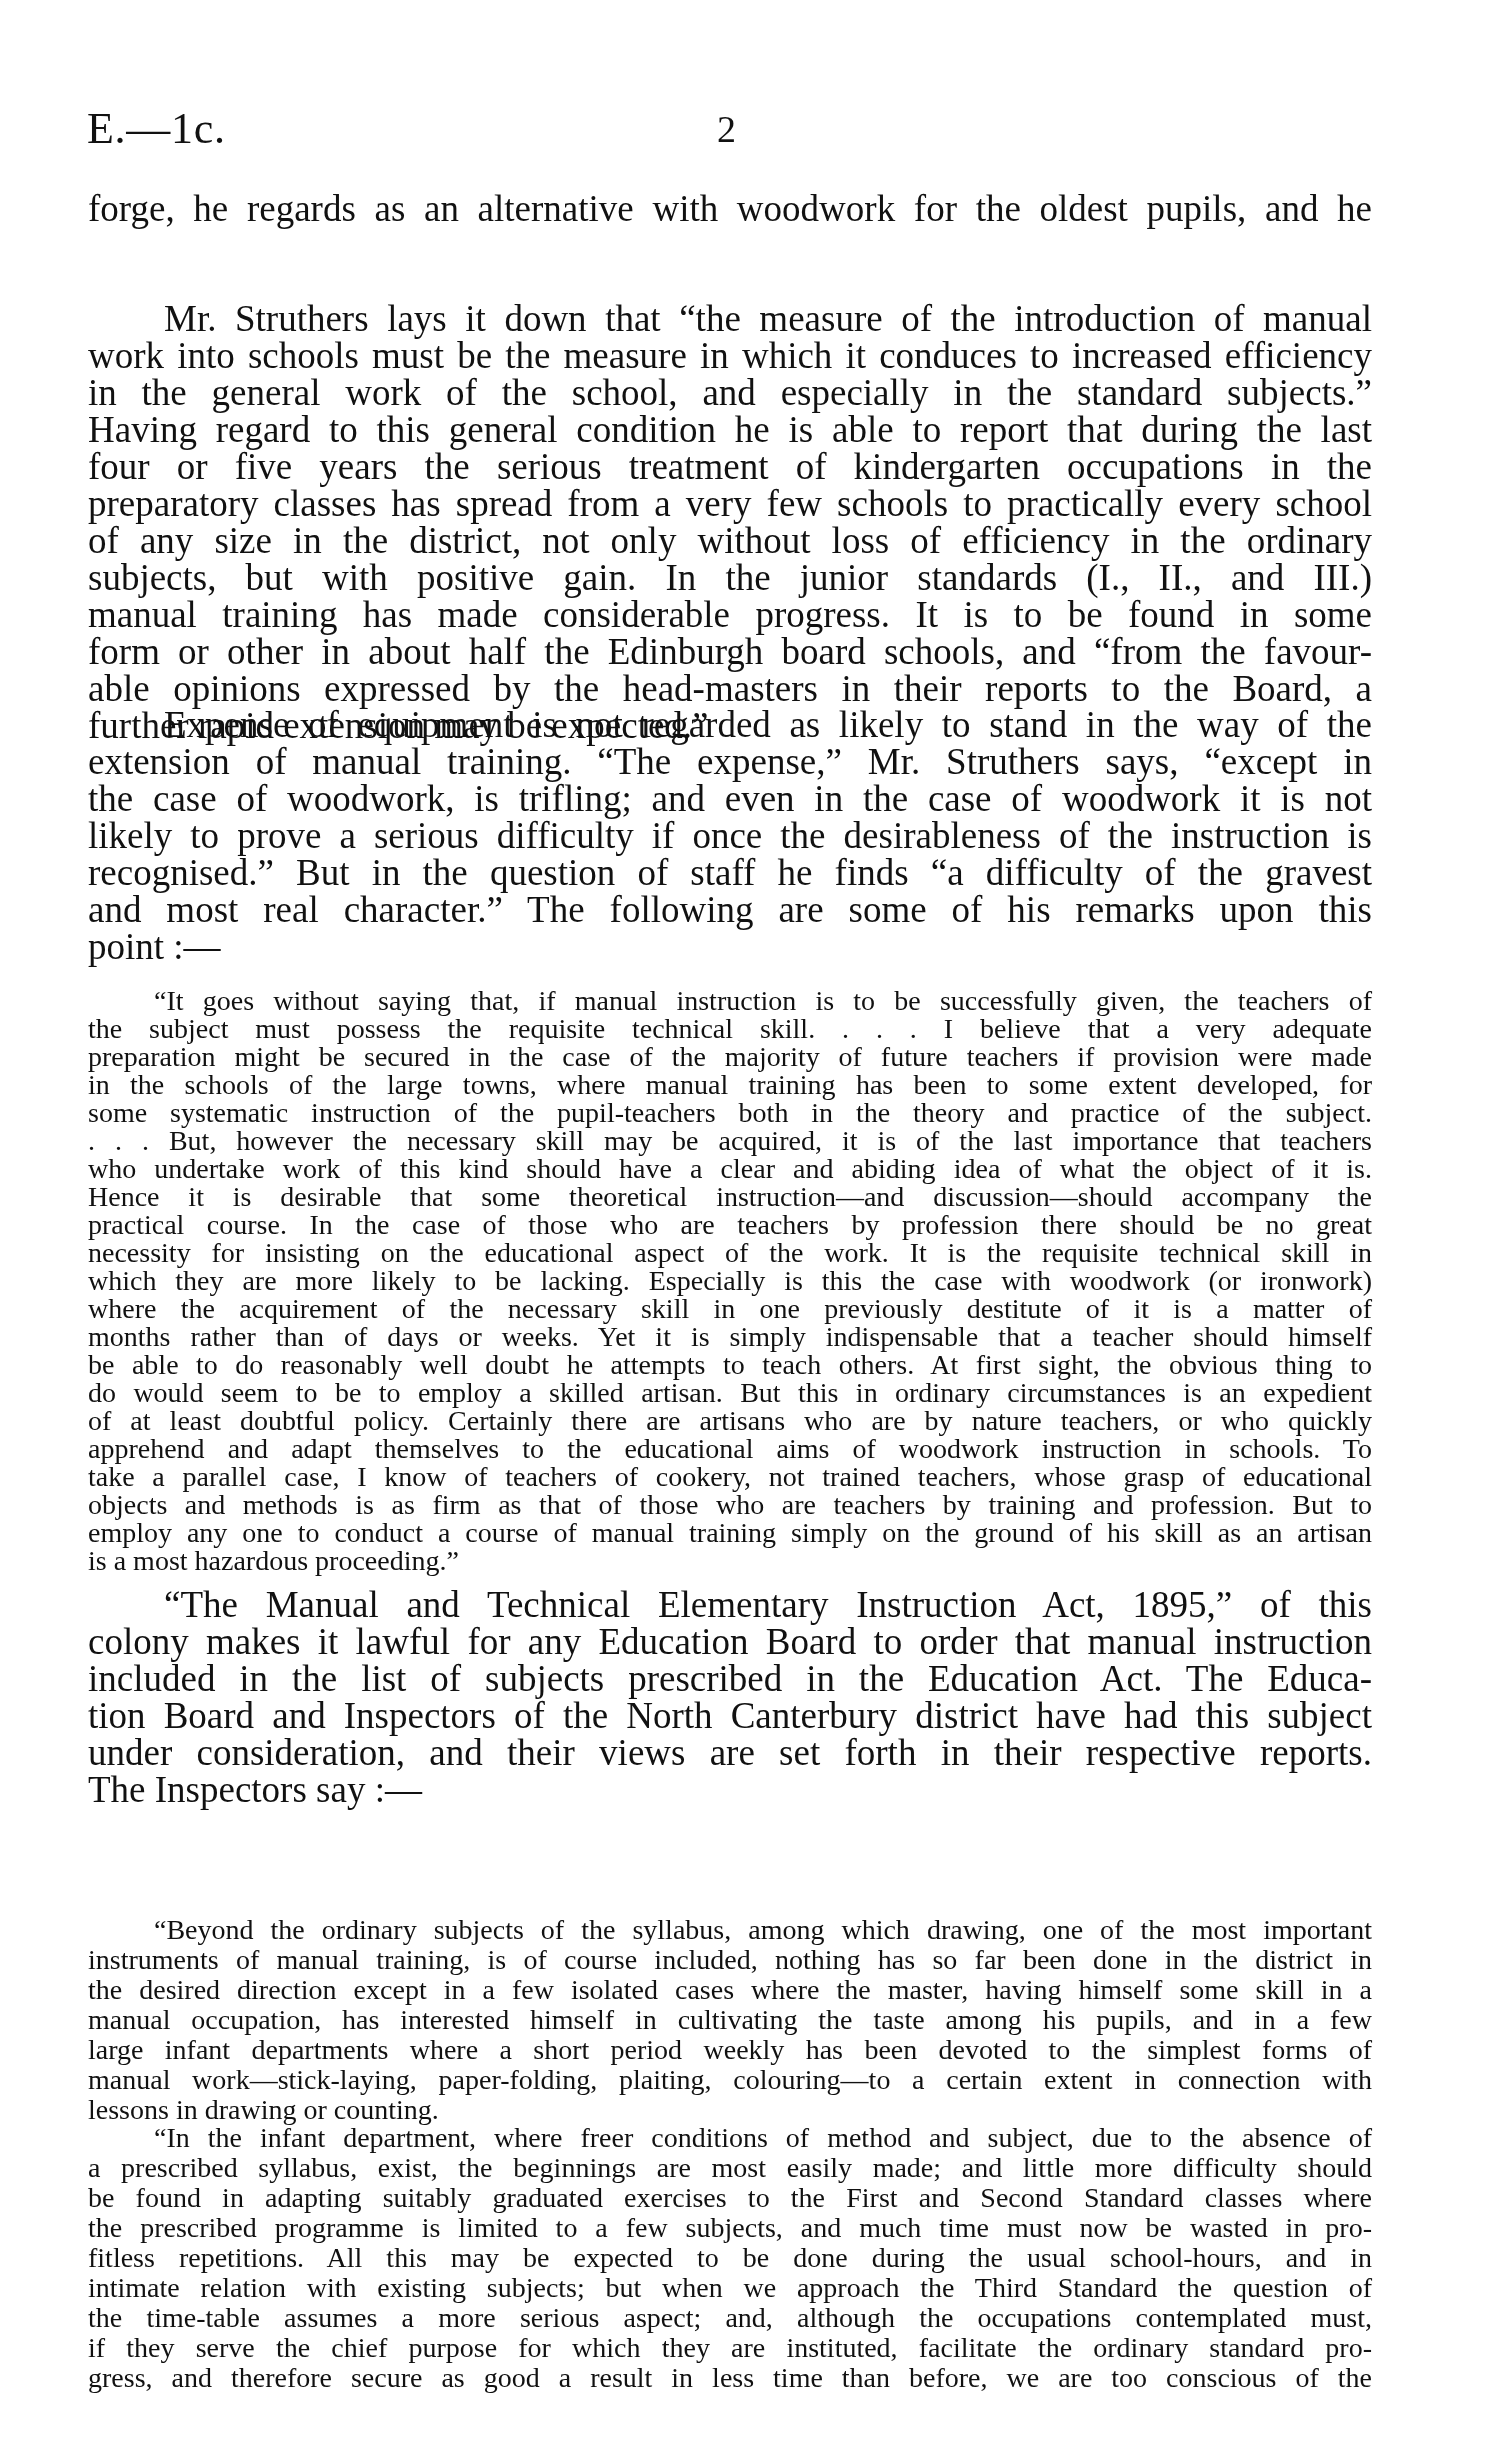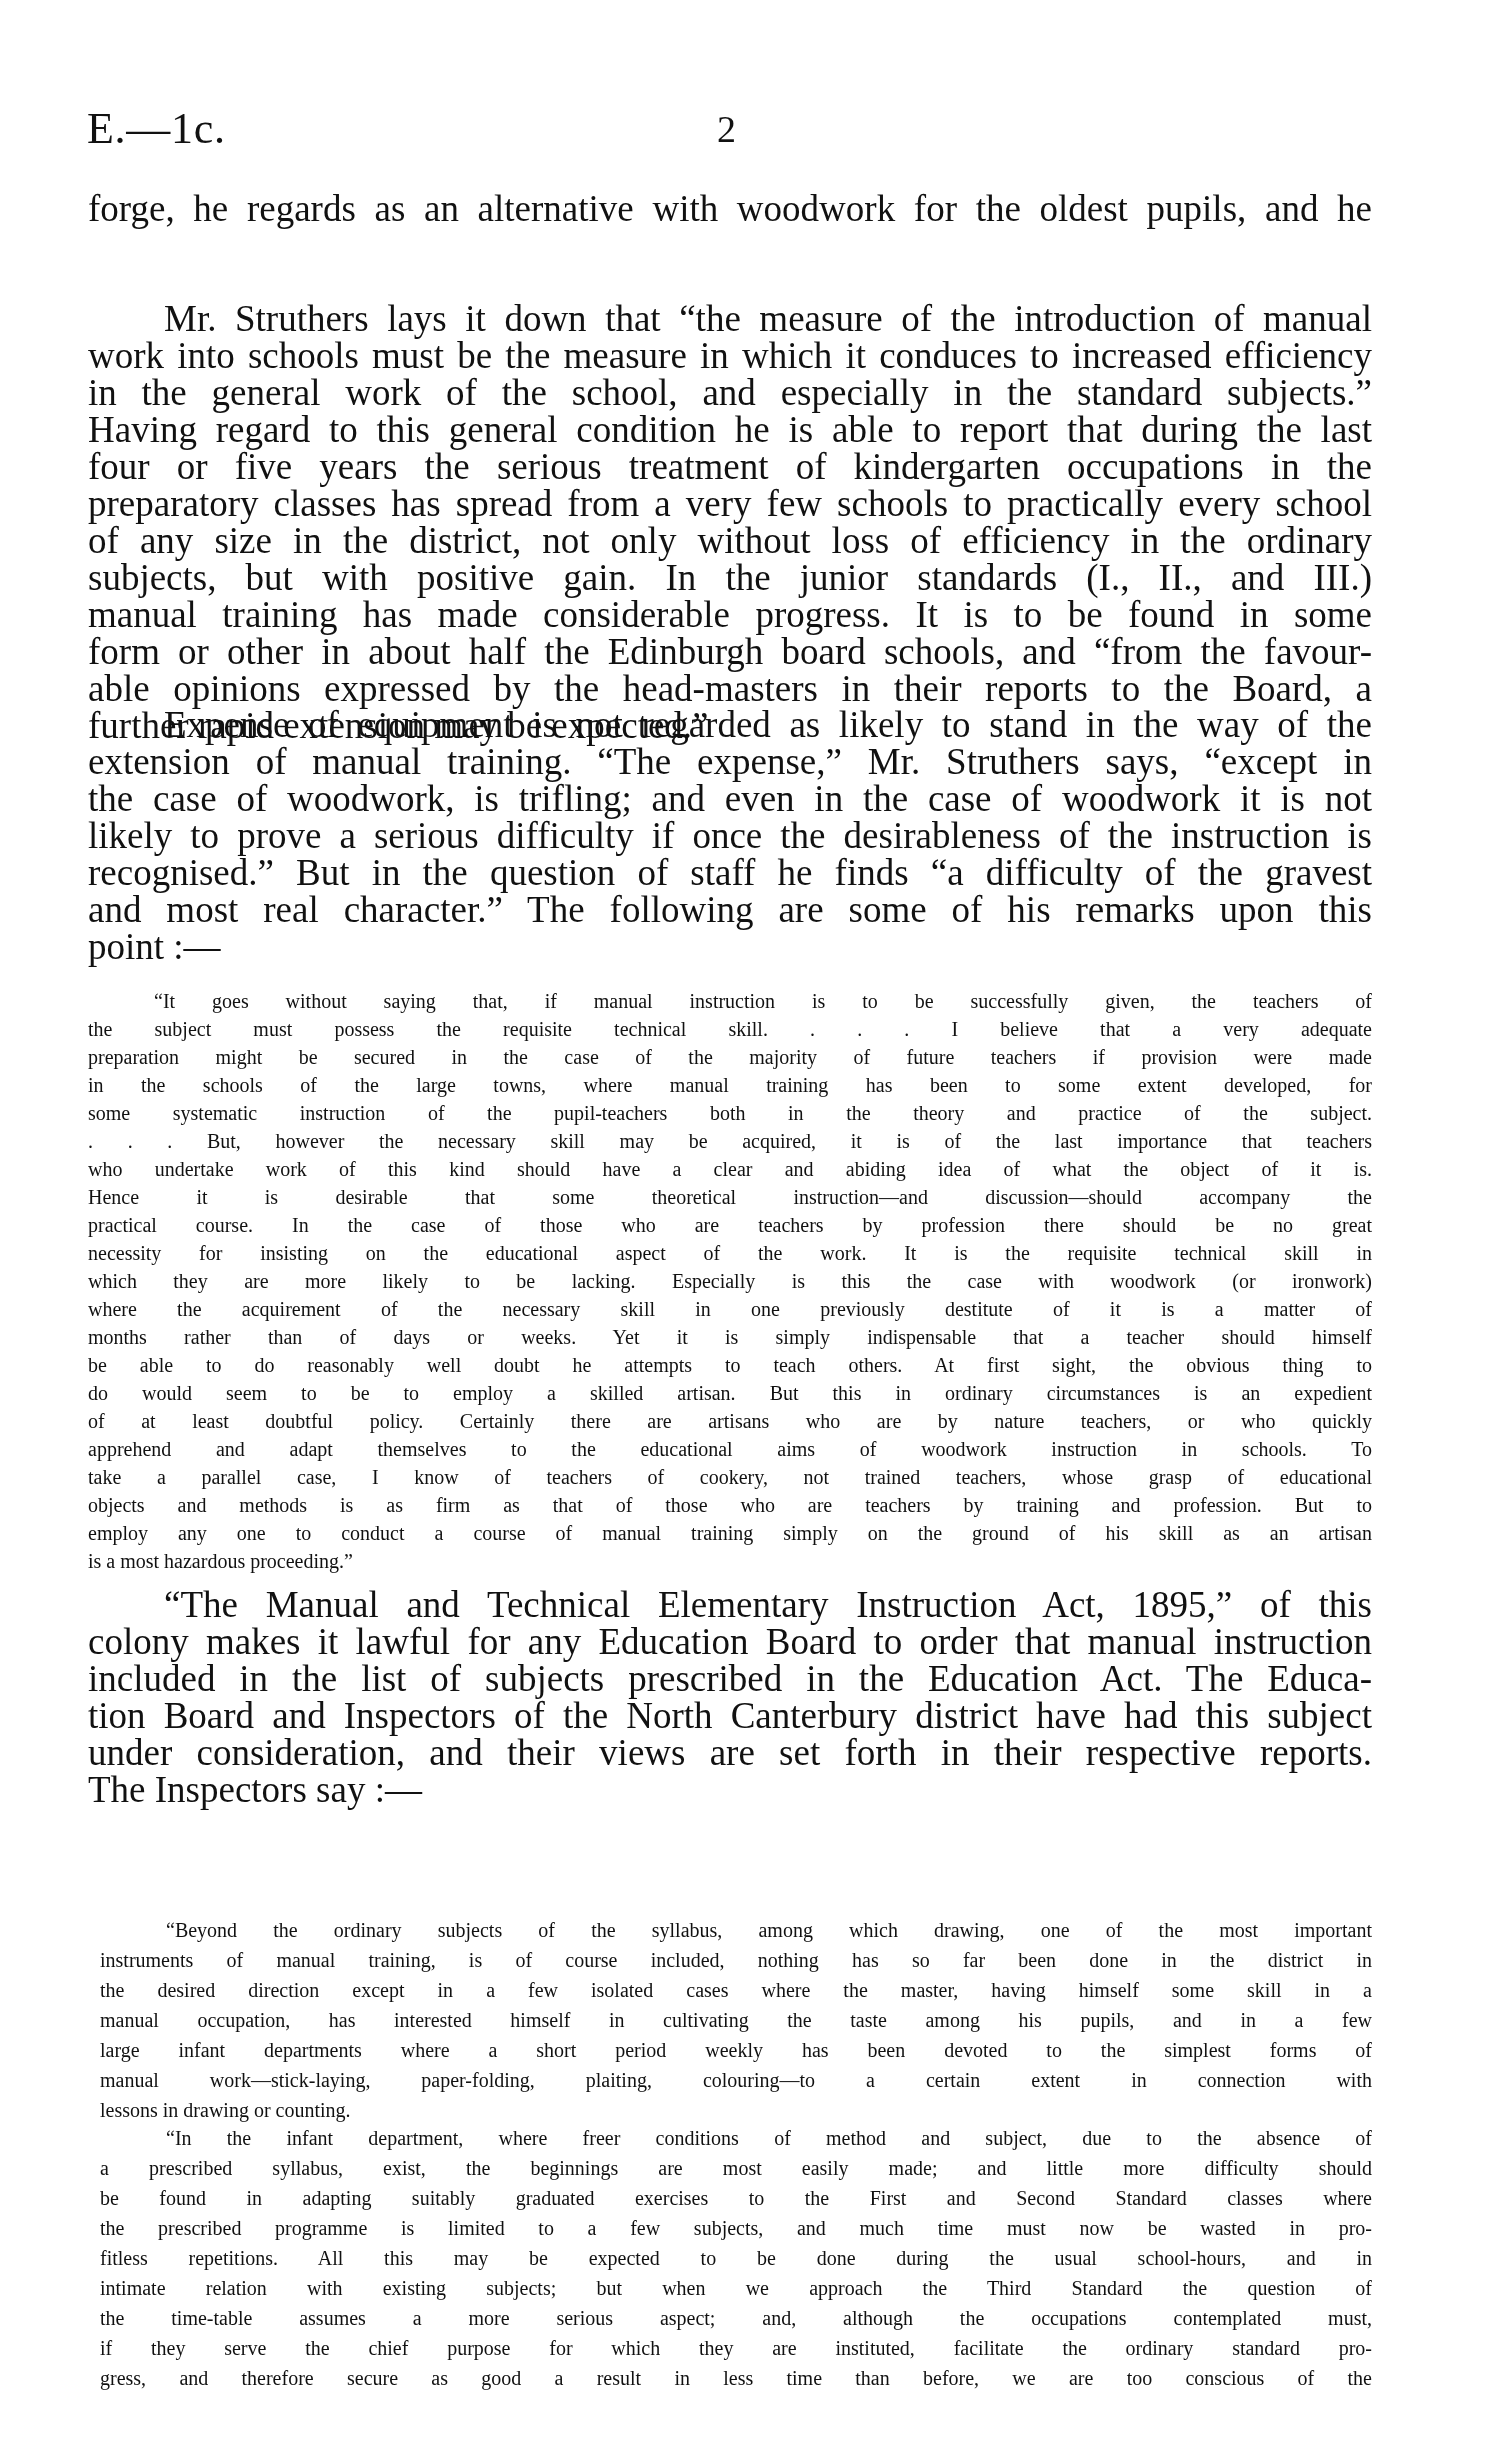--- a/index.html
+++ b/index.html
@@ -62,24 +62,24 @@
 
   
   .large {
     font-size: 37px;
     transform-origin: left top;
   }
   .large .line { height: 37px; line-height: 37px; }
 
   
   .small {
-    font-size: 20px;
+    font-size: 28px;
   }
   .small.q1 .line { height: 28px; line-height: 28px; }
-  .small.q2 .line { height: 30px; line-height: 30px; margin-left: 12px; }
+  .small.q2 .line { height: 30px; line-height: 30px; }
 
   .line-text {
     display: block;
     text-align: justify;
     text-align-last: justify;
     white-space: normal;
     width: 100%;
   }
   .line.last .line-text { text-align-last: left; }
   .line.indent .line-text { width: auto; }

